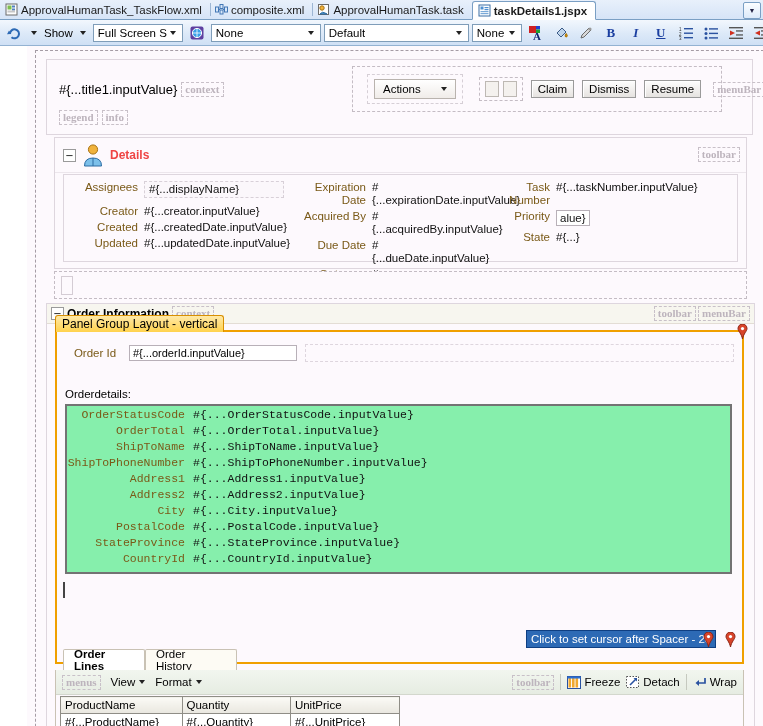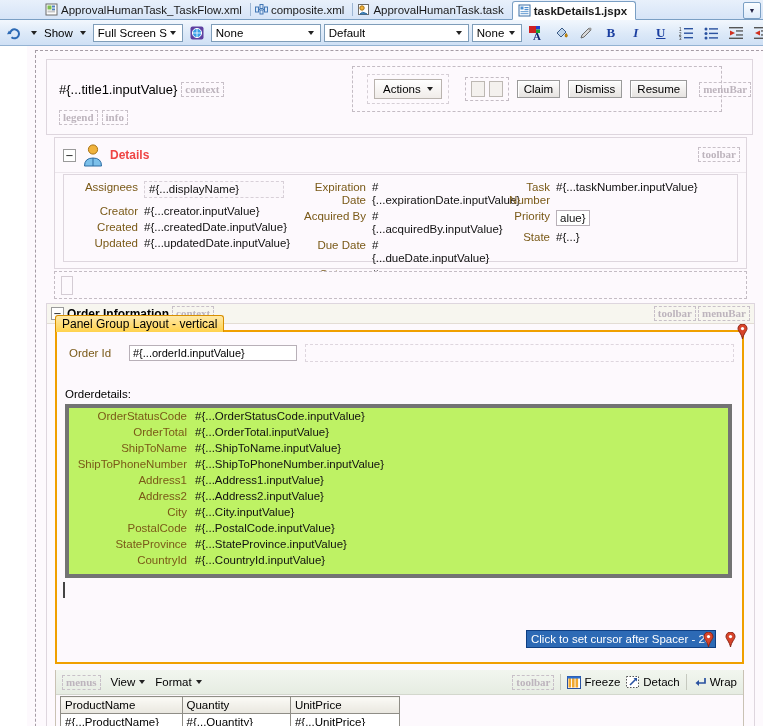--- a/index.html
+++ b/index.html
@@ -9,21 +9,21 @@
     font-size:11px;
     background:#ffffff;
     color:#000;
     -webkit-font-smoothing:none;
   }
   
   .tabstrip{
     height:20px;width:763px;box-sizing:border-box;
     background:linear-gradient(to bottom,#e8f0fb 0%, #d6e4f7 100%);
     border-bottom:1px solid #7a9fc4;
-    display:flex;align-items:flex-end;position:relative;padding-left:40px;
+    display:flex;align-items:flex-end;position:relative;
   }
   .etab{
     height:19px;display:flex;align-items:center;gap:3px;
     padding:0 8px 0 5px;font-size:11.5px;color:#1a1a1a;white-space:nowrap;
     position:relative;
   }
   .etab .sep{position:absolute;left:0;top:3px;bottom:3px;width:1px;background:#9db6d4;}
   .etab.active{
     background:#ffffff;border:1px solid #7a9fc4;border-bottom:1px solid #ffffff;
     border-radius:3px 3px 0 0;font-weight:bold;height:19px;box-sizing:border-box;
@@ -99,21 +99,21 @@
   .titleline .tv{font-size:13px;color:#000;}
   .actionsblock{position:absolute;left:305px;top:6px;width:370px;height:46px;border:1px dashed #c4bcc4;
      display:flex;align-items:center;gap:8px;padding-left:6px;box-sizing:border-box;}
   .btn3d{
     border:1px solid #9a9a9a;background:linear-gradient(to bottom,#fdfdfd,#e6e3e0);
     font-size:11.5px;color:#000;padding:1px 6px;line-height:14px;
     box-shadow:inset 1px 1px 0 #ffffff;white-space:nowrap;
   }
   .actionsbtn{
     border:1px solid #b9b3ae;background:linear-gradient(to bottom,#ffffff,#f0ece9);
-    font-size:11.5px;padding:3px 8px;display:flex;align-items:center;gap:6px;
+    font-size:11.5px;padding:3px 8px;display:flex;align-items:center;gap:20px;
   }
   .blankbtns{border:1px dashed #c4bcc4;padding:3px 5px;display:flex;gap:4px;}
   .blankbtns span{width:12px;height:14px;border:1px solid #bdb8b3;background:#f4f1ee;display:block;}
   .legendline{position:absolute;left:12px;top:50px;display:flex;gap:4px;}
   
   .detpanel{position:absolute;left:18px;top:86px;right:16px;height:130px;border:1px solid #ded6de;background:#fdf9fd;}
   .dethdr{height:34px;display:flex;align-items:center;gap:6px;padding-left:8px;position:relative;border-bottom:1px solid #ece6ec;}
   .expander{width:11px;height:11px;border:1px solid #9a9a9a;background:#fff;
      display:flex;align-items:center;justify-content:center;font-size:10px;line-height:9px;color:#000;font-family:"DejaVu Sans",sans-serif;}
   .dethdr .dt{font-size:12px;font-weight:bold;color:#ef4444;}
@@ -138,21 +138,21 @@
   .pgltab{
     position:absolute;left:-2px;top:-17px;height:16px;
     background:linear-gradient(to bottom,#ffe9a8,#ffd24d);
     border:1px solid #d88f00;border-bottom:none;border-radius:3px 3px 0 0;
     font-size:12px;color:#000;padding:0 6px;display:flex;align-items:center;white-space:nowrap;
   }
   .pin{position:absolute;width:11px;height:16px;}
   .orderid{position:absolute;left:12px;top:12px;right:8px;display:flex;align-items:center;gap:8px;}
   .orderid .lab{color:#7a5a18;font-size:11.5px;}
   .odetlabel{position:absolute;left:8px;top:56px;font-size:11.5px;color:#000;font-family:"Liberation Sans",sans-serif;}
-  .odbox{position:absolute;left:8px;top:72px;right:10px;height:166px;border:4px solid #737373;background:#bef264;}
+  .odbox{position:absolute;left:8px;top:72px;right:10px;height:166px;border:2px solid #737373;background:#86efac;font-family:Liberation Mono, monospace;}
   .odrow{display:flex;align-items:center;height:16px;}
   .odlab{width:118px;text-align:right;color:#7a5a18;font-size:11.5px;padding-right:8px;}
   .odval{color:#111;font-size:11.5px;}
   .caretbar{position:absolute;left:6px;top:250px;width:2px;height:16px;background:#444;}
   .tooltip{
     position:absolute;background:#2d6ab5;color:#fff;border:1px solid #0f3f82;
     font-size:11.5px;padding:1px 4px;white-space:nowrap;line-height:14px;
   }
   
   .ltabs{position:absolute;left:8px;top:345px;right:10px;height:22px;}
@@ -513,21 +513,21 @@
           <div class="pgltab">Panel Group Layout - vertical</div>
 
           <span class="pin" style="right:-6px;top:-8px">
             <svg width="11" height="16" viewBox="0 0 11 16">
                 <path d="M5.5 0 C8 0 10 2 10 4.5 C10 7.2 6.6 9.4 5.5 15 C4.4 9.4 1 7.2 1 4.5 C1 2 3 0 5.5 0 Z" fill="#d8442a" stroke="#8b2312"></path>
                 <circle cx="5.5" cy="4.6" r="1.6" fill="#ffffff"></circle>
               </svg>
           </span>
 
           <div class="orderid">
-            <span class="lab" style="width:52px;text-align:left">Order Id</span>
+            <span class="lab" style="width:52px;text-align:center">Order Id</span>
             <span class="inputbox" style="width:160px">#{...orderId.inputValue}</span>
             <span style="flex:1;border:1px dashed #ded6de;height:16px;display:block;"></span>
           </div>
 
           <div class="odetlabel">Orderdetails:</div>
 
           <div class="odbox">
             <div class="odrow">
               <span class="odlab">OrderStatusCode</span>
               <span class="odval">#{...OrderStatusCode.inputValue}</span>
@@ -566,20 +566,29 @@
             </div>
             <div class="odrow">
               <span class="odlab">CountryId</span>
               <span class="odval">#{...CountryId.inputValue}</span>
             </div>
           </div>
 
           <span class="caretbar"></span>
         </div>
 
+        <div class="ltabs">
+          <div class="ltab active" style="left:8px;width:82px">
+            <span>Order Lines</span>
+          </div>
+          <div class="ltab" style="left:90px;width:92px">
+            <span>Order History</span>
+          </div>
+          <div class="ltabline"></div>
+        </div>
 
         <div class="tablewrap">
           <div class="tbar">
             <span class="tagchip">menus</span>
             <span class="mi">
               <span>View</span>
               <span class="caret"></span>
             </span>
             <span class="mi">
               <span>Format</span>

